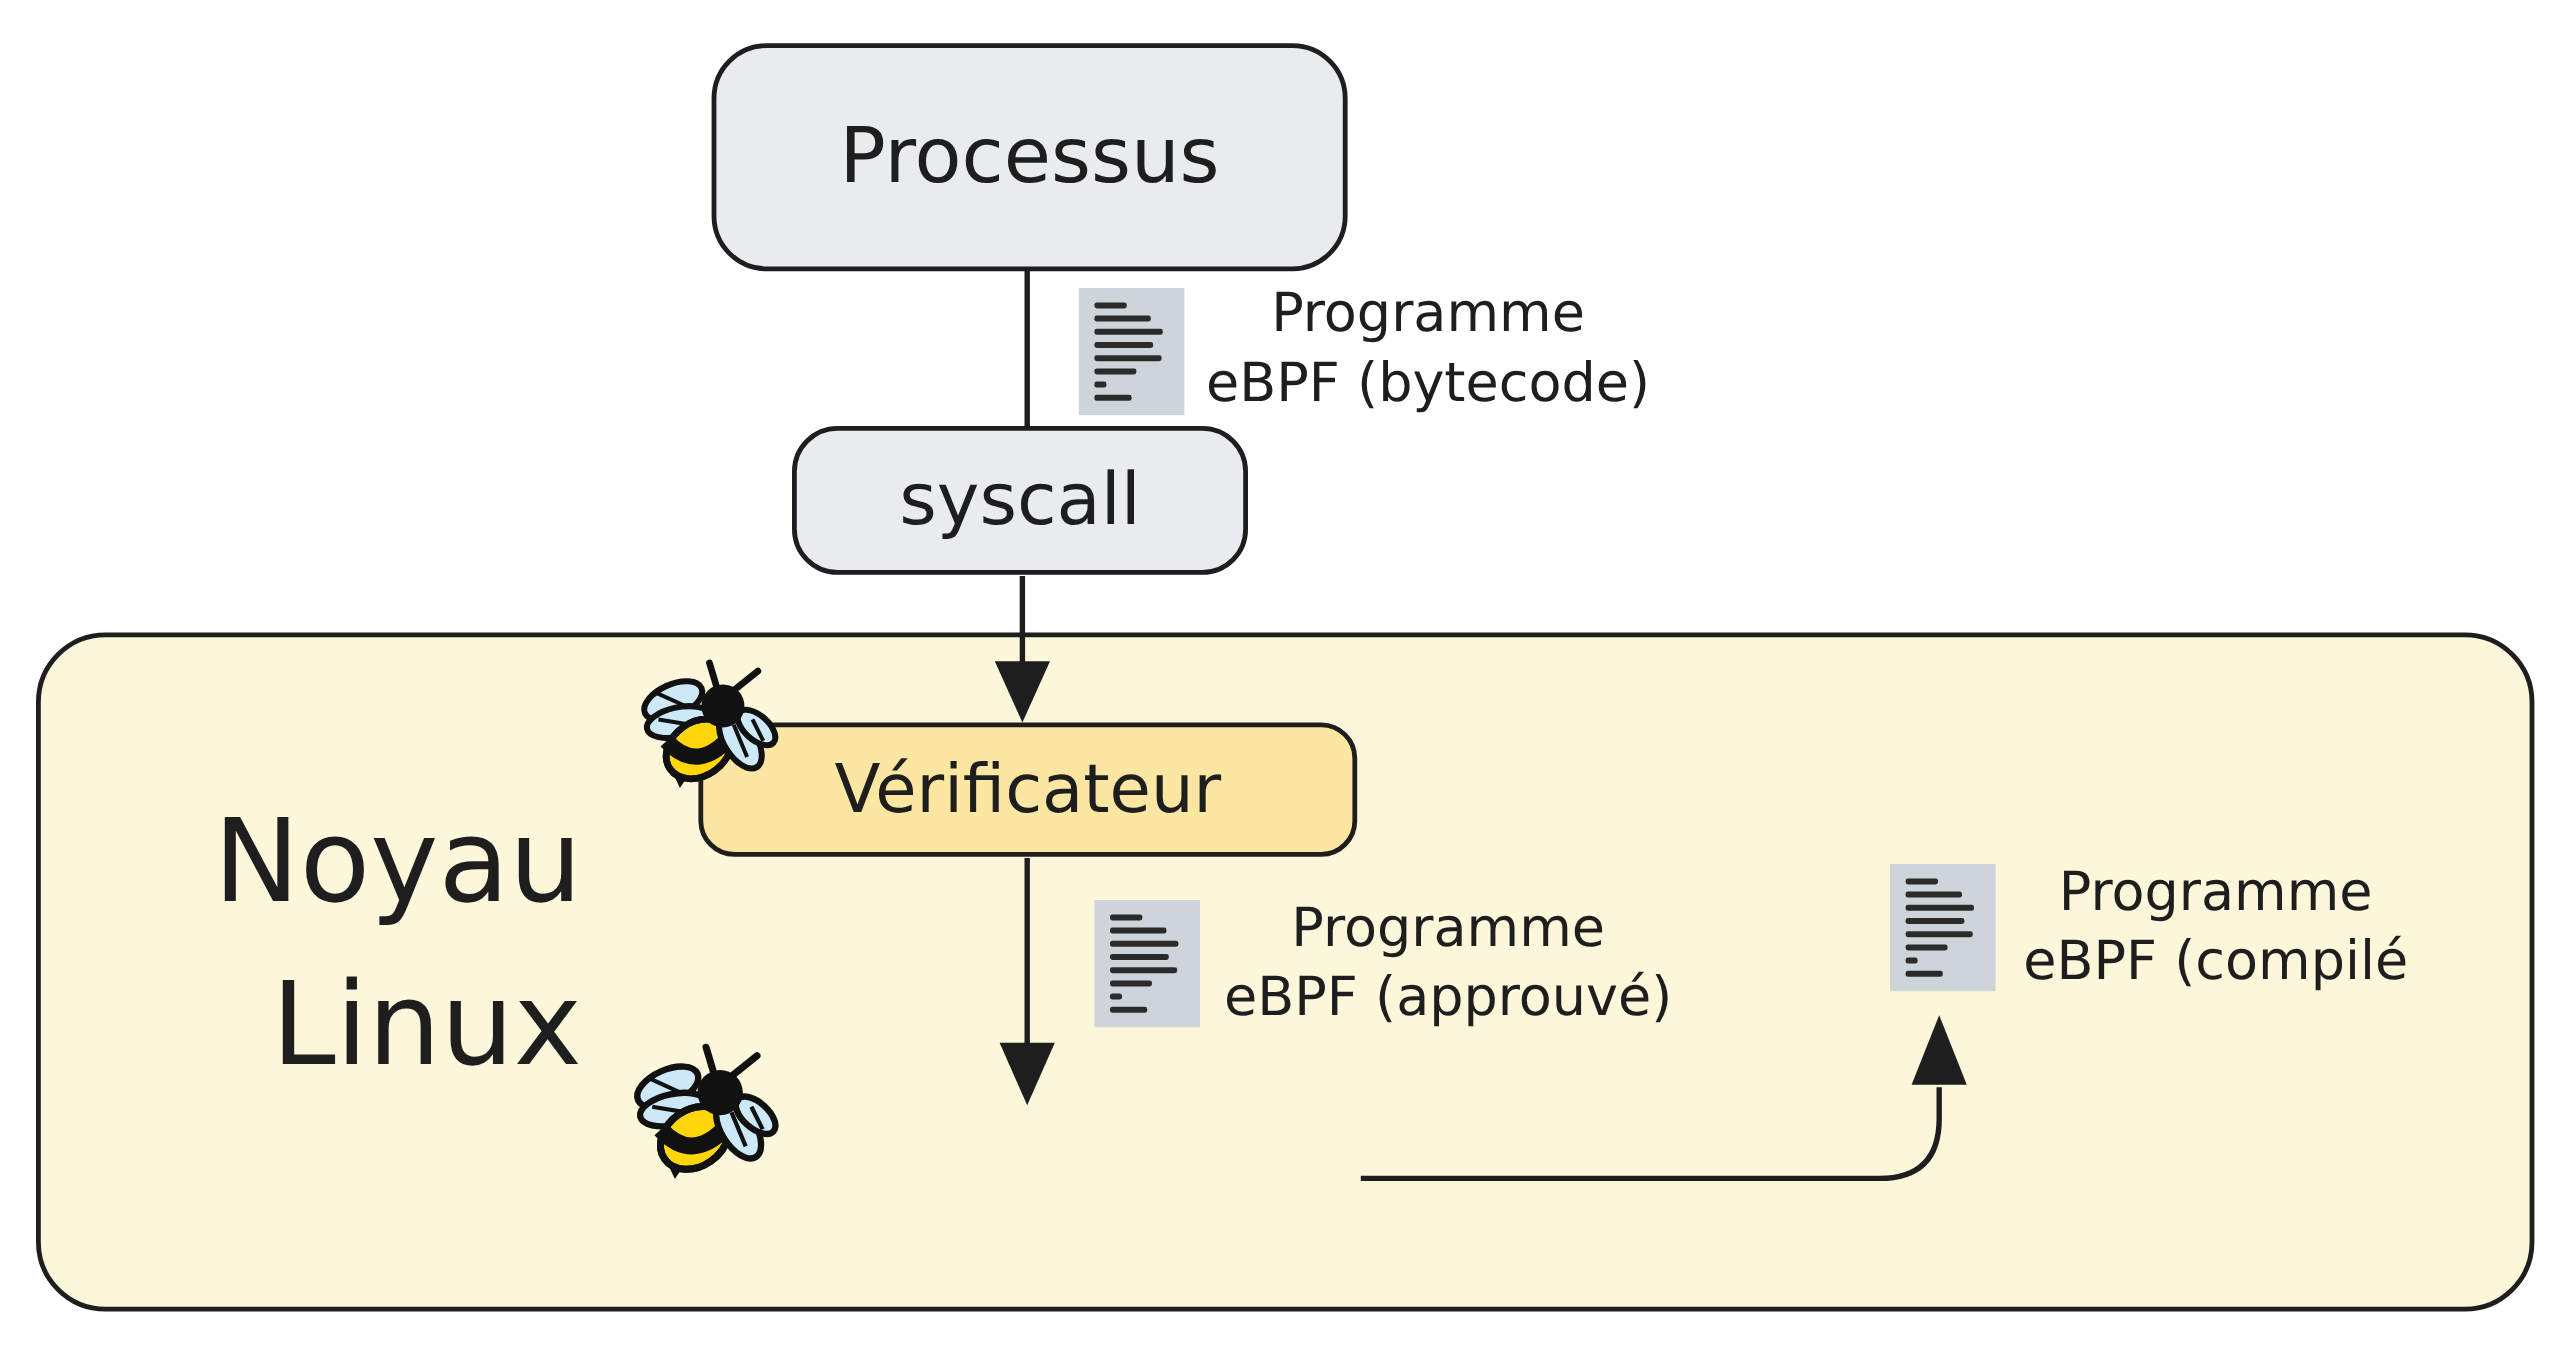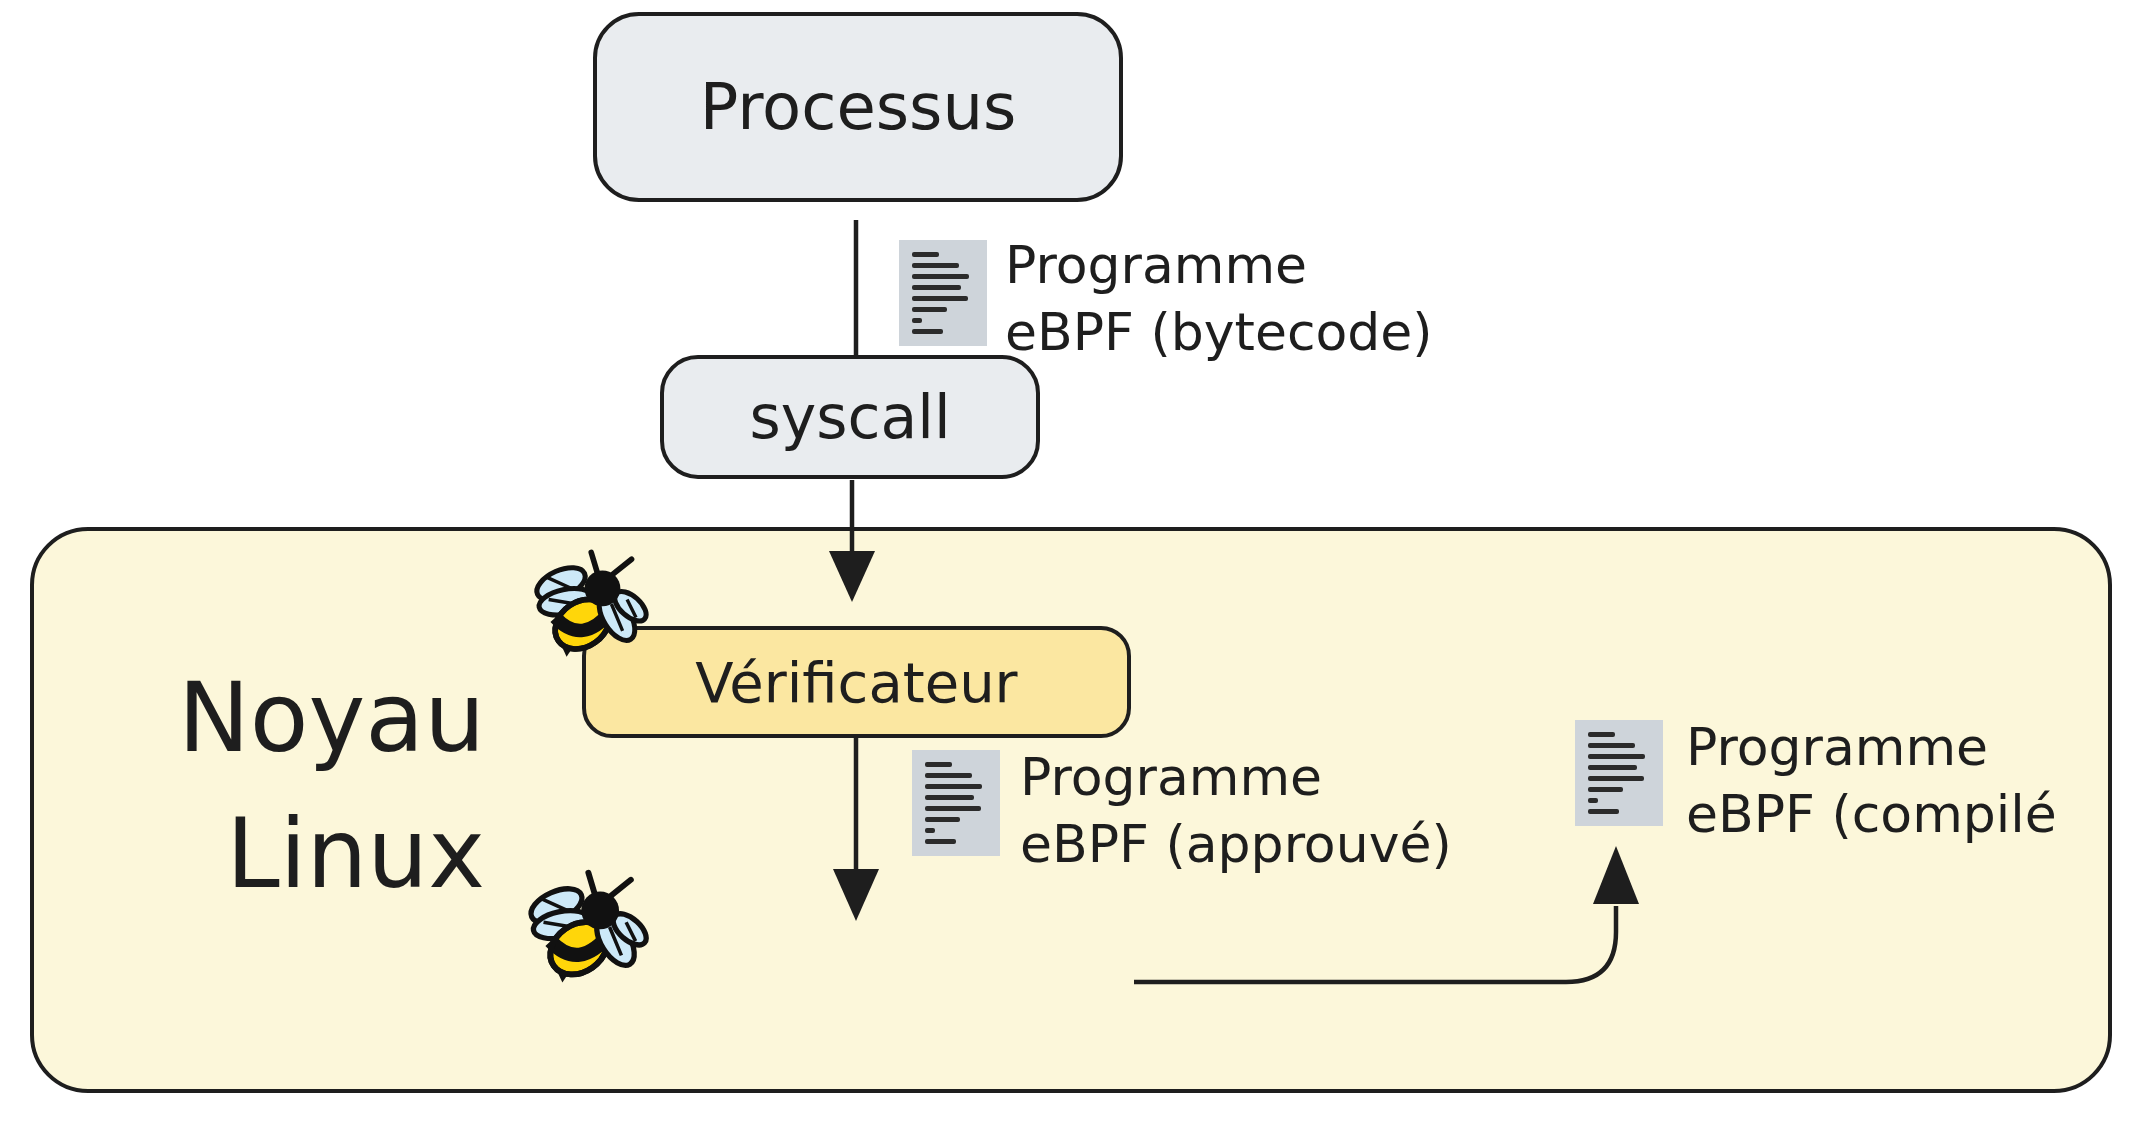--- a/index.html
+++ b/index.html
@@ -6,22 +6,22 @@
   #canvas{
     position:relative;width:2140px;height:1122px;background:#ffffff;overflow:hidden;
     font-family:"DejaVu Sans", sans-serif;color:#1e1e1e;
   }
   .node{
     position:absolute;display:flex;align-items:center;justify-content:center;
     border:4px solid #1e1e1e;box-sizing:border-box;text-align:center;
   }
   .node .label{white-space:nowrap;}
   .gray{background:#e9ecef;}
-  .yellow{background:#fbe7a1;margin-top:24px;}
-  #node-processus{left:593px;top:12px;width:530px;height:190px;border-radius:46px;font-size:64px;}
+  .yellow{background:#fbe7a1;}
+  #node-processus{left:593px;top:36px;width:530px;height:190px;border-radius:46px;font-size:64px;}
   #node-syscall{left:660px;top:355px;width:380px;height:124px;border-radius:38px;font-size:60px;}
   #kernel-box{
     position:absolute;left:30px;top:527px;width:2082px;height:566px;
     background:#fcf7da;border:4px solid #1e1e1e;border-radius:58px;box-sizing:border-box;
   }
   #node-verificateur{left:582px;top:602px;width:549px;height:112px;border-radius:30px;font-size:56px;}
   #node-jit{left:582px;top:926px;width:550px;height:110px;border-radius:30px;font-size:56px;}
   #kernel-label{
     position:absolute;left:85px;top:650px;width:400px;text-align:right;
     font-size:96px;line-height:1.42;
@@ -38,21 +38,21 @@
   .doc-icon i:nth-child(3){width:88%;}
   .doc-icon i:nth-child(4){width:76%;}
   .doc-icon i:nth-child(5){width:86%;}
   .doc-icon i:nth-child(6){width:54%;}
   .doc-icon i:nth-child(7){width:16%;}
   .doc-icon i:nth-child(8){width:48%;}
   #doc-bytecode{left:899px;top:240px;}
   #doc-approuve{left:912px;top:750px;}
   #doc-compile{left:1575px;top:720px;}
   
-  .annot{position:absolute;font-size:52px;line-height:1.28;white-space:nowrap;}
+  .annot{position:absolute;font-size:45px;line-height:1.28;white-space:nowrap;text-align:center;}
   #annot-bytecode{left:1005px;top:232px;}
   #annot-approuve{left:1020px;top:744px;}
   #annot-compile{left:1686px;top:714px;}
   
   #arrows{position:absolute;left:0;top:0;width:2140px;height:1122px;pointer-events:none;}
   
   .bee{position:absolute;pointer-events:none;}
   #bee-verif{left:528px;top:548px;width:122px;height:112px;}
   #bee-jit{left:522px;top:868px;width:128px;height:118px;}
   #symbol-defs{position:absolute;width:0;height:0;overflow:hidden;}

